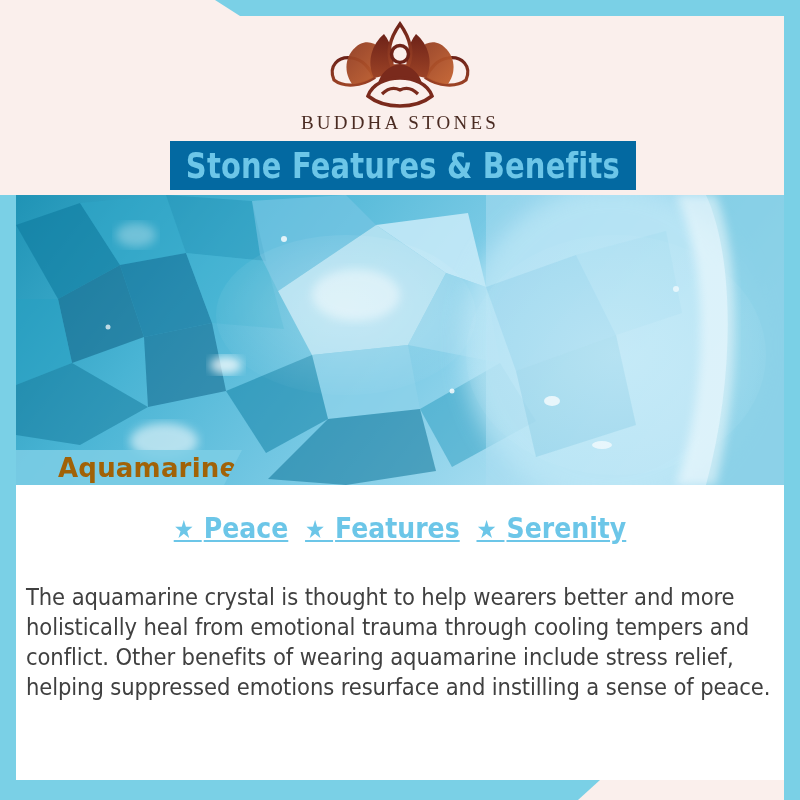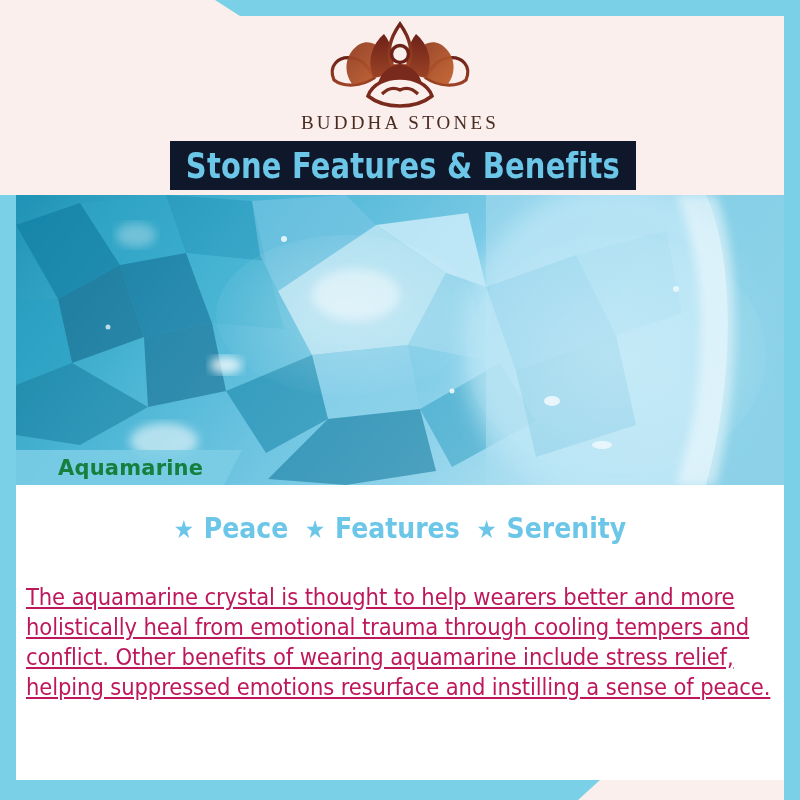--- a/index.html
+++ b/index.html
@@ -29,21 +29,21 @@
   #logo-text{
     margin-top:2px;
     font-family:"Liberation Serif", serif;
     font-size:19px;letter-spacing:3.2px;color:#4a2b22;font-weight:400;
     text-align:center;
   }
 
   
   #title-box{
     position:absolute;left:170px;top:141px;width:466px;height:49px;
-    background:#0f172a;
+    background:#0369a1;
     display:flex;align-items:center;justify-content:center;
   }
   #title-text{
     font-family:"DejaVu Sans Condensed","Liberation Sans Narrow","Liberation Sans",sans-serif;
     font-weight:bold;font-size:35px;color:#6cc6e8;letter-spacing:.2px;
     transform:scaleX(.92);transform-origin:center;white-space:nowrap;
   }
 
   
   #photo{
@@ -53,40 +53,39 @@
   #photo svg{display:block;width:768px;height:290px;}
 
   
   #ribbon{
     position:absolute;left:16px;top:450px;width:226px;height:35px;
     background:rgba(124,205,229,.88);
     clip-path:polygon(0 0, 226px 0, 208px 35px, 0 35px);
     display:flex;align-items:center;
   }
   #ribbon-label{
-    margin-left:42px;color:#15803d;font-weight:bold;font-size:21px;
+    margin-left:42px;color:#a16207;font-weight:bold;font-size:26px;
     letter-spacing:.2px;font-family:"DejaVu Sans","Liberation Sans",sans-serif;
   }
 
   
   #keywords{
     position:absolute;left:0;top:512px;width:800px;text-align:center;
     font-family:"DejaVu Sans Condensed","Liberation Sans Narrow","Liberation Sans",sans-serif;
     font-weight:bold;font-size:28px;color:#6cc6e8;white-space:nowrap;
   }
-  #keywords .kw{margin:0 4px;}
+  #keywords .kw{margin:0 4px;text-decoration:underline;}
   #keywords .star{font-size:25px;margin-right:2px;}
 
   
   #body-copy{
     position:absolute;left:26px;top:558px;width:748px;
     font-family:"DejaVu Sans Condensed","Liberation Sans Narrow","Liberation Sans",sans-serif;
-    font-size:23.5px;line-height:30px;color:#be185d;font-weight:normal;
+    font-size:23.5px;line-height:30px;color:#404040;font-weight:normal;
     letter-spacing:-.1px;
-    text-decoration:underline;
   }
 </style>
 </head>
 <body>
 
 <div id="card">
 
   <div class="band" id="band-top"></div>
   <div class="band" id="band-right"></div>
   <div class="band" id="band-left"></div>

